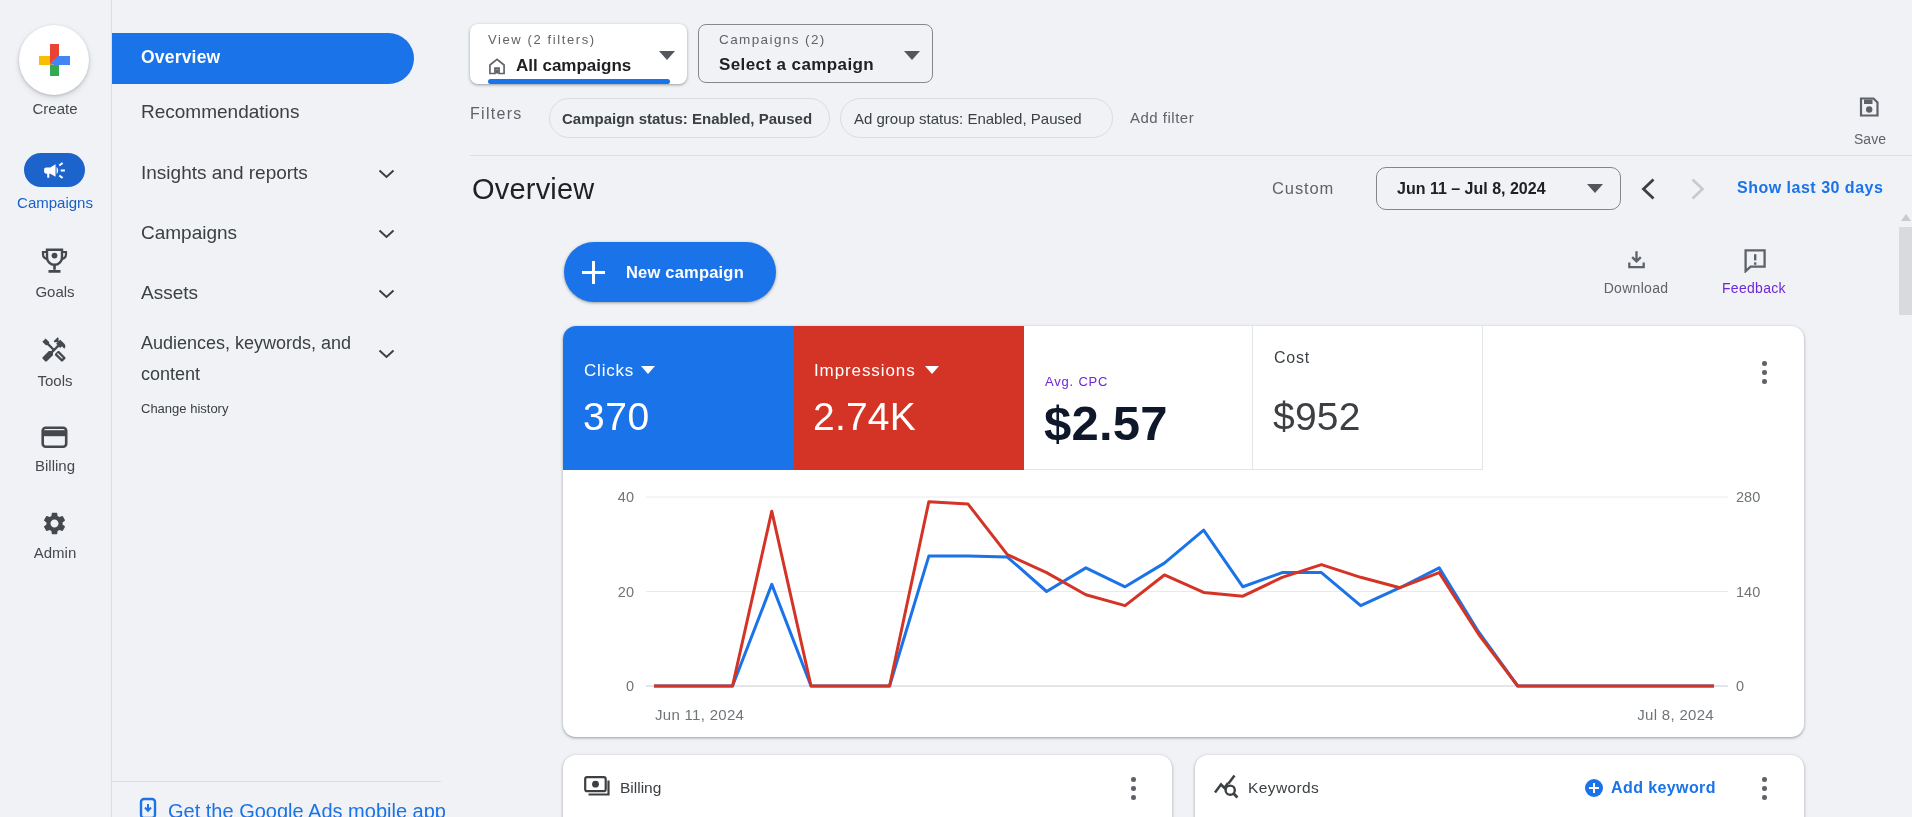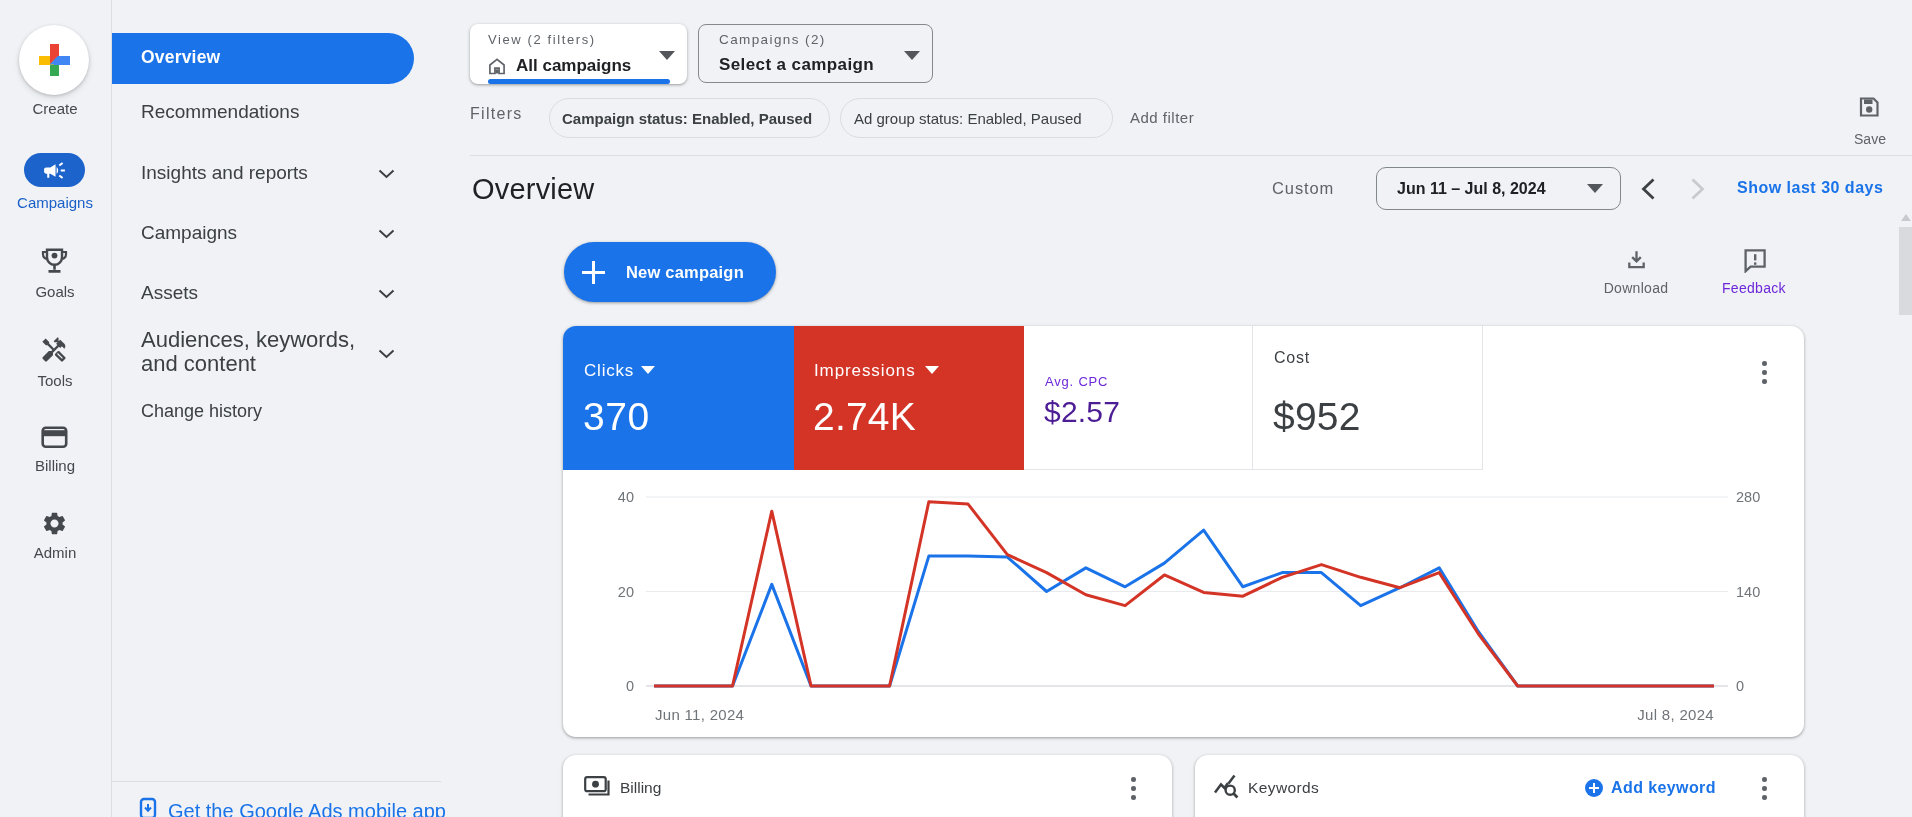--- a/index.html
+++ b/index.html
@@ -65,25 +65,25 @@
     <path d="M1.5 1.5 L8.5 8 L15.5 1.5" fill="none" stroke="#3c4043" stroke-width="2"></path>
   </svg>
 <div class="abs nav-item" style="left:141px;top:222px;font-size:19px;color:#3c4043">Campaigns</div>
 <svg class="chev" style="left:378px;top:229px" width="17" height="10" viewBox="0 0 17 10">
     <path d="M1.5 1.5 L8.5 8 L15.5 1.5" fill="none" stroke="#3c4043" stroke-width="2"></path>
   </svg>
 <div class="abs nav-item" style="left:141px;top:282px;font-size:19px;color:#3c4043">Assets</div>
 <svg class="chev" style="left:378px;top:289px" width="17" height="10" viewBox="0 0 17 10">
     <path d="M1.5 1.5 L8.5 8 L15.5 1.5" fill="none" stroke="#3c4043" stroke-width="2"></path>
   </svg>
-<div class="abs nav-item" style="left:141px;top:327.5px;width:250px;font-size:22px;color:#3c4043;line-height:24px">Audiences, keywords, and content</div>
+<div class="abs nav-item" style="left:141px;top:327.5px;width:250px;font-size:18px;color:#3c4043;line-height:31px">Audiences, keywords, and content</div>
 <svg class="chev" style="left:378px;top:349px" width="17" height="10" viewBox="0 0 17 10">
     <path d="M1.5 1.5 L8.5 8 L15.5 1.5" fill="none" stroke="#3c4043" stroke-width="2"></path>
   </svg>
-<div class="abs nav-item" style="left:141px;top:401px;font-size:18px;color:#3c4043">Change history</div>
+<div class="abs nav-item" style="left:141px;top:401px;font-size:13px;color:#3c4043">Change history</div>
 
 <div class="abs" style="left:111px;top:781px;width:330px;height:1px;background:#dcdee1"></div>
 <svg class="abs" style="left:139px;top:797px" width="20" height="22" viewBox="0 0 20 22">
 <rect x="2" y="2" width="14" height="19" rx="3" fill="none" stroke="#1a73e8" stroke-width="2.4"></rect>
 <path d="M9 7 v6 M6 10.5 L9 13.8 L12 10.5" fill="none" stroke="#1a73e8" stroke-width="2"></path>
 </svg>
 <div class="abs" style="left:168px;top:800px;font-size:20px;color:#1a73e8">Get the Google Ads mobile app</div>
 
 <div class="abs" style="left:470px;top:24px;width:217px;height:60px;background:#fff;border-radius:8px;box-shadow:0 1px 2px rgba(60,64,67,.3),0 1px 3px 1px rgba(60,64,67,.15)"></div>
 <div class="abs" style="left:488px;top:32px;font-size:13px;letter-spacing:1.6px;color:#5f6368">View (2 filters)</div>
@@ -153,21 +153,21 @@
 <div class="abs" style="left:1024px;top:326px;width:229px;height:144px;border-right:1px solid #e3e5e8;border-bottom:1px solid #e3e5e8"></div>
 <div class="abs" style="left:1253px;top:326px;width:230px;height:144px;border-right:1px solid #e3e5e8;border-bottom:1px solid #e3e5e8"></div>
 
 <div class="abs" style="left:584px;top:361px;font-size:17px;letter-spacing:.8px;color:#fff">Clicks</div>
 <div class="caret" style="left:641px;top:366px;border-top-color:#fff;border-left-width:7.5px;border-right-width:7.5px;border-top-width:8px"></div>
 <div class="abs" style="left:583px;top:395px;font-size:39px;font-weight:300;color:#fff;letter-spacing:.6px">370</div>
 <div class="abs" style="left:814px;top:361px;font-size:17px;letter-spacing:.9px;color:#fff">Impressions</div>
 <div class="caret" style="left:925px;top:366px;border-top-color:#fff;border-left-width:7.5px;border-right-width:7.5px;border-top-width:8px"></div>
 <div class="abs" style="left:813px;top:395px;font-size:39px;font-weight:300;color:#fff;letter-spacing:.2px">2.74K</div>
 <div class="abs" style="left:1045px;top:374px;font-size:13px;letter-spacing:.8px;color:#6d28d9">Avg. CPC</div>
-<div class="abs" style="left:1044px;top:395px;font-size:30px;font-weight:400;color:#4c1d95;letter-spacing:.2px">$2.57</div>
+<div class="abs" style="left:1044px;top:395px;font-size:49px;font-weight:700;color:#0f172a;letter-spacing:.2px">$2.57</div>
 <div class="abs" style="left:1274px;top:349px;font-size:16px;letter-spacing:.8px;color:#3c4043">Cost</div>
 <div class="abs" style="left:1273px;top:395px;font-size:39px;font-weight:300;color:#3c4043;letter-spacing:.2px">$952</div>
 <div class="dots3" style="left:1762px;top:361px">
     <i></i>
     <i></i>
     <i></i>
   </div>
 
 <svg class="abs" style="left:563px;top:326px" width="1241" height="411" viewBox="0 0 1241 411">
 <g stroke="#e8eaec" stroke-width="1">

